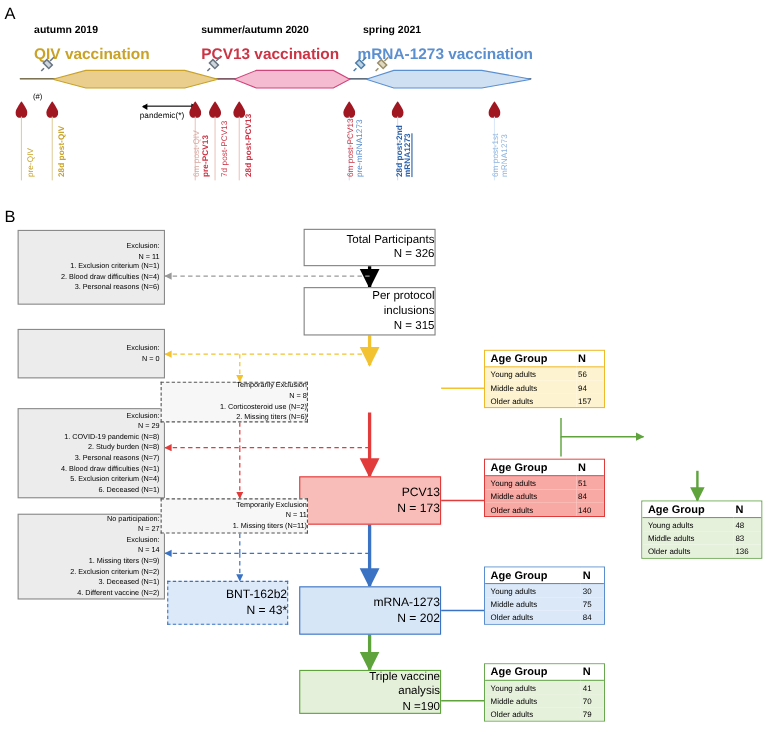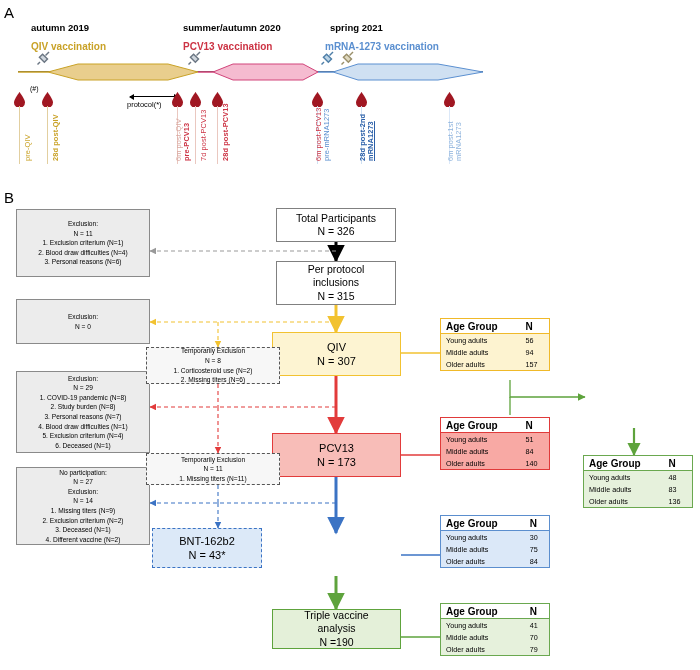--- a/index.html
+++ b/index.html
@@ -7,40 +7,40 @@
     width:700px;height:670px;background:#ffffff;
     font-family:"Liberation Sans", sans-serif;
     color:#000;position:relative;overflow:hidden;
   }
   .fig{position:absolute;inset:0;}
   .panel-letter{position:absolute;font-size:15px;font-weight:400;color:#000;}
 
   
   #panelA{position:absolute;left:0;top:0;width:700px;height:185px;}
   .season{position:absolute;font-size:9.5px;font-weight:bold;color:#000;white-space:nowrap;}
-  .vaxlabel{position:absolute;font-size:10px;font-weight:600;white-space:nowrap;}
+  .vaxlabel{position:absolute;font-size:14px;font-weight:600;white-space:nowrap;}
   .tl-axis{position:absolute;left:18px;top:71px;width:465px;height:1.2px;background:#555;}
   .lens{position:absolute;height:22px;}
   .syringe{position:absolute;width:16px;height:16px;}
   .drop{position:absolute;width:11px;height:15px;}
   .tick{position:absolute;width:1px;background:#bbb;}
   .vlabel{position:absolute;font-size:7.4px;white-space:nowrap;
     transform-origin:0 0;transform:rotate(-90deg);letter-spacing:.1px;}
   .hash{position:absolute;font-size:7px;color:#000;}
   .lockdown{position:absolute;font-size:7.5px;color:#000;white-space:nowrap;}
   .ld-arrow{position:absolute;height:1px;background:#000;}
   .ld-arrow:before,.ld-arrow:after{content:"";position:absolute;top:-2.5px;
     border-top:3px solid transparent;border-bottom:3px solid transparent;}
   .ld-arrow:before{left:-1px;border-right:5px solid #000;}
   .ld-arrow:after{right:-1px;border-left:5px solid #000;}
 
   
   #panelB{position:absolute;left:0;top:185px;width:700px;height:485px;}
   .box{position:absolute;box-sizing:border-box;display:flex;flex-direction:column;
-    align-items:center;justify-content:center;text-align:center;
+    align-items:flex-end;justify-content:center;text-align:center;
     font-size:10.5px;line-height:1.28;}
   .box .ln{display:block;white-space:nowrap;}
   .b-plain{background:#fff;border:1.2px solid #808080;}
   .b-grey{background:#ececec;border:1.1px solid #8a8a8a;font-size:6.6px;line-height:1.45;padding:3px 4px;}
   .b-dash{background:#f7f7f7;border:1.2px dashed #555;font-size:6.6px;line-height:1.45;}
   .b-qiv{background:#fdf4d2;border:1.6px solid #f2c230;font-size:11px;}
   .b-pcv{background:#f8bdb8;border:1.6px solid #e23b3b;font-size:11px;}
   .b-mrna{background:#d7e6f7;border:1.6px solid #3b73c4;font-size:11px;}
   .b-bnt{background:#dce9f8;border:1.5px dashed #3b73c4;font-size:11px;}
   .b-green{background:#e4f0d9;border:1.4px solid #5ea33c;font-size:10.5px;}
@@ -114,21 +114,21 @@
     </svg>
     <svg class="syringe" style="left:340px;top:50px;" viewBox="0 0 16 16">
       <g stroke="#9a8f6a" stroke-width="1.4" fill="#e0d9bf">
         <line x1="13" y1="2" x2="9.5" y2="5.5"></line>
         <rect x="4" y="6" width="7" height="4.5" transform="rotate(45 7.5 8.2)"></rect>
         <line x1="4" y1="12" x2="1.5" y2="14.5"></line>
       </g>
     </svg>
 
     <div class="ld-arrow" style="left:130px;top:96px;width:48px;"></div>
-    <div class="lockdown" style="left:127px;top:100px;">protocol(*)</div>
+    <div class="lockdown" style="left:127px;top:100px;">pandemic(*)</div>
     <div class="hash" style="left:30px;top:85px;">(#)</div>
 
     <svg class="drop" style="left:14px;top:92px;" viewBox="0 0 11 15">
         <path d="M5.5 0 C5.5 0 0 7.5 0 10.4 A5.5 5.5 0 0 0 11 10.4 C11 7.5 5.5 0 5.5 0 Z" fill="#a01722"></path>
       </svg>
     <div class="tick" style="left:19px;top:106px;height:58px;background:#e2cfa0;"></div>
     <div class="vlabel" style="left:23px;top:161px;color:#c9a227;"><span>pre-QIV</span></div>
 
     <svg class="drop" style="left:42px;top:92px;" viewBox="0 0 11 15">
         <path d="M5.5 0 C5.5 0 0 7.5 0 10.4 A5.5 5.5 0 0 0 11 10.4 C11 7.5 5.5 0 5.5 0 Z" fill="#a01722"></path>
@@ -244,30 +244,30 @@
       <span class="ln">Total Participants</span>
       <span class="ln">N = 326</span>
     </div>
 
     <div class="box b-plain" style="left:276px;top:76px;width:120px;height:44px;">
       <span class="ln">Per protocol</span>
       <span class="ln">inclusions</span>
       <span class="ln">N = 315</span>
     </div>
 
-    <div class="box b-qiv" style="left:272px;top:147px;width:129px;height:44px;">
-      <span class="ln">QIV</span>
-      <span class="ln">N = 307</span>
-    </div>
 
     <div class="box b-pcv" style="left:272px;top:248px;width:129px;height:44px;">
       <span class="ln">PCV13</span>
       <span class="ln">N = 173</span>
     </div>
 
+    <div class="box b-mrna" style="left:272px;top:348px;width:129px;height:44px;">
+      <span class="ln">mRNA-1273</span>
+      <span class="ln">N = 202</span>
+    </div>
 
     <div class="box b-bnt" style="left:152px;top:343px;width:110px;height:40px;">
       <span class="ln">BNT-162b2</span>
       <span class="ln">N = 43*</span>
     </div>
 
     <div class="box b-green" style="left:272px;top:424px;width:129px;height:40px;">
       <span class="ln">Triple vaccine</span>
       <span class="ln">analysis</span>
       <span class="ln">N =190</span>

